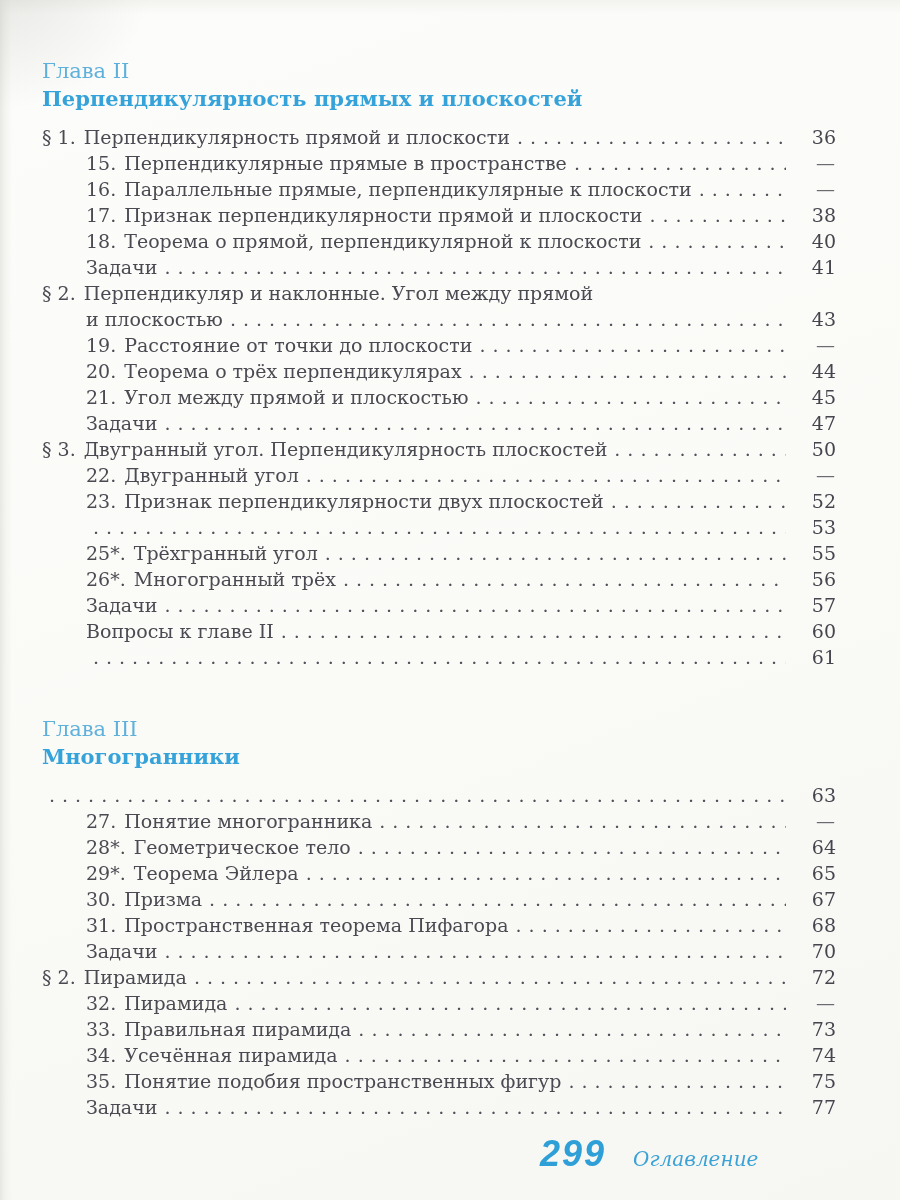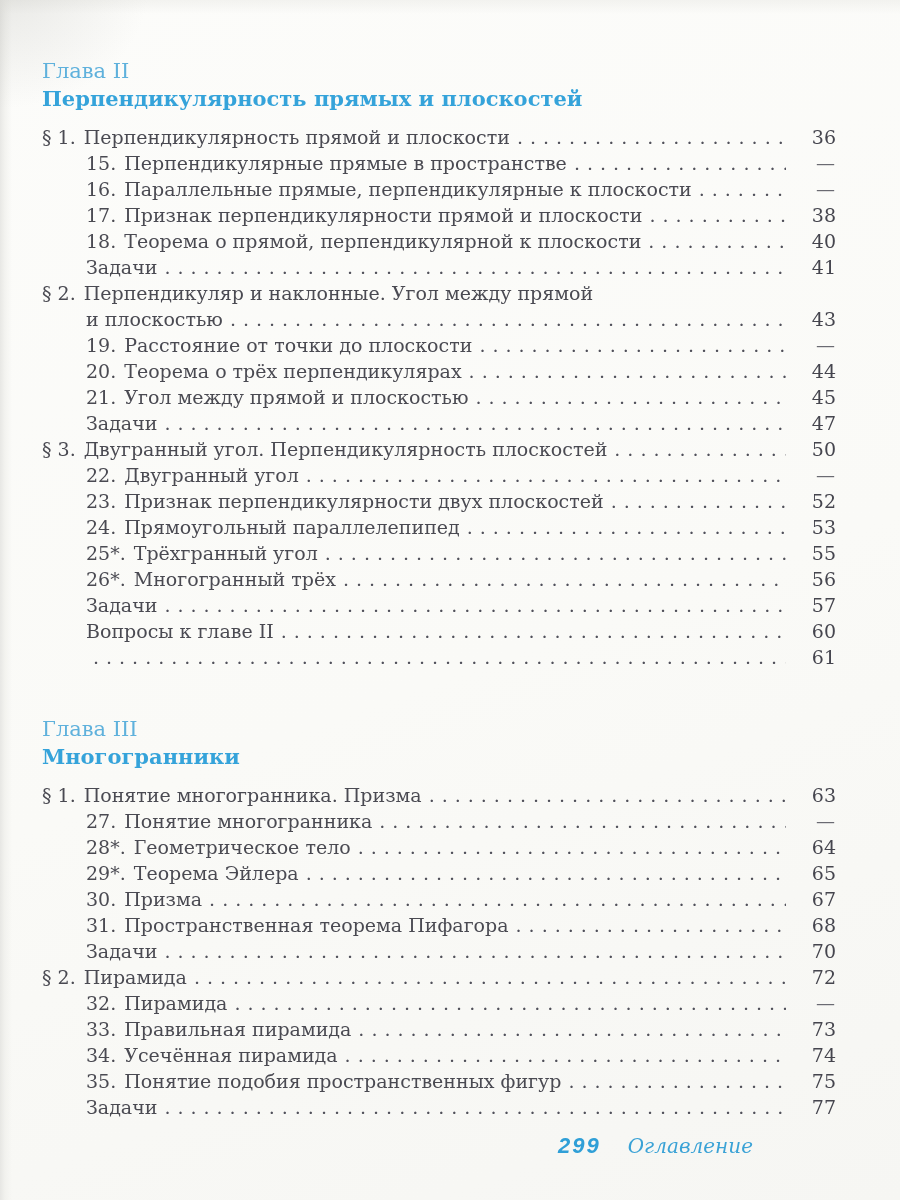--- a/index.html
+++ b/index.html
@@ -93,24 +93,23 @@
     left: 540px;
     top: 1133px;
     display: flex;
     align-items: baseline;
     gap: 27px;
   }
   .footer-page {
     font-family: "Liberation Sans", sans-serif;
     font-style: italic;
     font-weight: bold;
-    font-size: 22px;
+    font-size: 36px;
     letter-spacing: 2px;
     color: #2f9fd7;
-    margin-left: 18px;
   }
   .footer-label {
     font-family: "DejaVu Serif", serif;
     font-style: italic;
     font-size: 20px;
     color: #3aa2d6;
   }
 </style>
 </head>
 <body>
@@ -196,21 +195,20 @@
             <span class="etext"><span class="elabel">22.</span><span class="etitle">Двугранный угол</span></span>
             <span class="dots"></span>
             <span class="pageno dash">—</span>
           </div>
           <div class="row indent">
             <span class="etext"><span class="elabel">23.</span><span class="etitle">Признак перпендикулярности двух плоскостей</span></span>
             <span class="dots"></span>
             <span class="pageno">52</span>
           </div>
           <div class="row indent">
-            <span class="etext"><span class="elabel">24.</span><span class="etitle">Прямоугольный параллелепипед</span></span>
             <span class="dots"></span>
             <span class="pageno">53</span>
           </div>
           <div class="row indent">
             <span class="etext"><span class="elabel">25*.</span><span class="etitle">Трёхгранный угол</span></span>
             <span class="dots"></span>
             <span class="pageno">55</span>
           </div>
           <div class="row indent">
             <span class="etext"><span class="elabel">26*.</span><span class="etitle">Многогранный трёх</span></span>
@@ -231,21 +229,20 @@
             <span class="dots"></span>
             <span class="pageno">61</span>
           </div>
         </div>
       </div>
       <div class="chapter-block">
         <div class="chapter-label">Глава III</div>
         <div class="chapter-title">Многогранники</div>
         <div class="group">
           <div class="row">
-            <span class="etext"><span class="elabel">§ 1.</span><span class="etitle">Понятие многогранника. Призма</span></span>
             <span class="dots"></span>
             <span class="pageno">63</span>
           </div>
           <div class="row indent">
             <span class="etext"><span class="elabel">27.</span><span class="etitle">Понятие многогранника</span></span>
             <span class="dots"></span>
             <span class="pageno dash">—</span>
           </div>
           <div class="row indent">
             <span class="etext"><span class="elabel">28*.</span><span class="etitle">Геометрическое тело</span></span>

